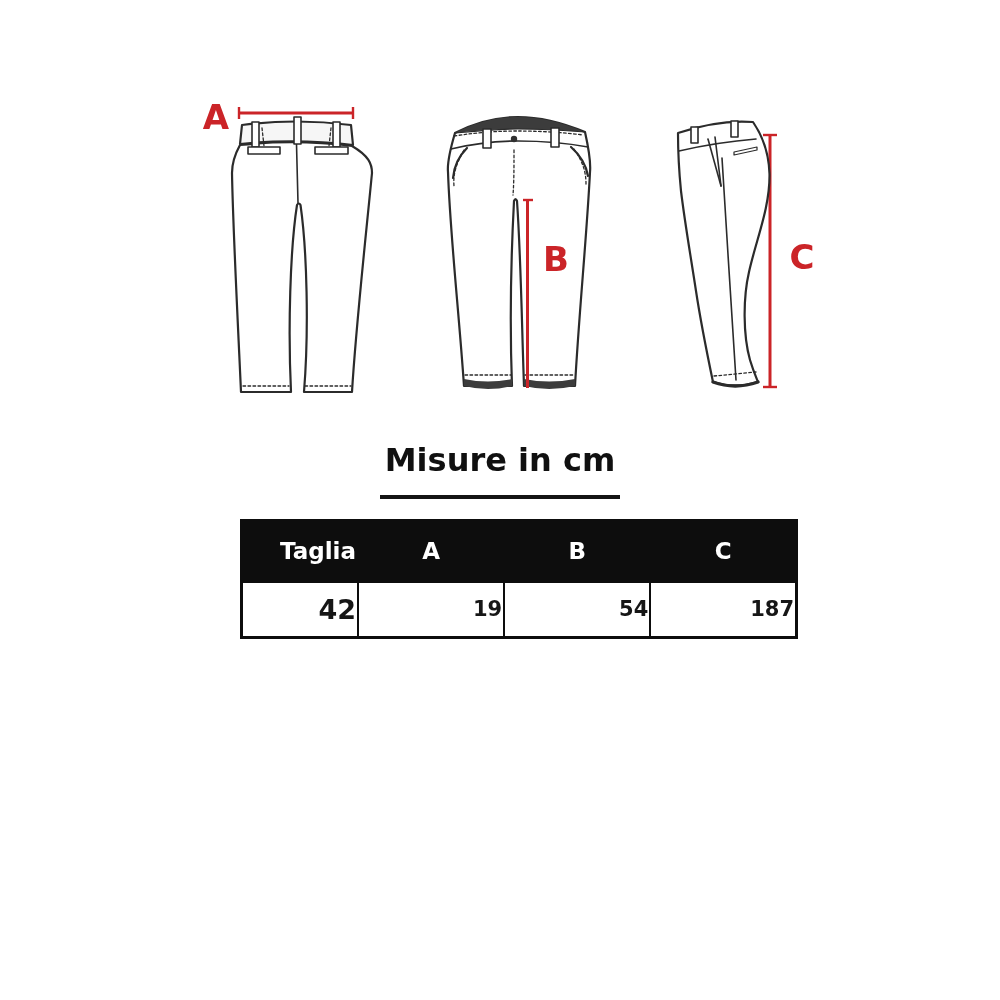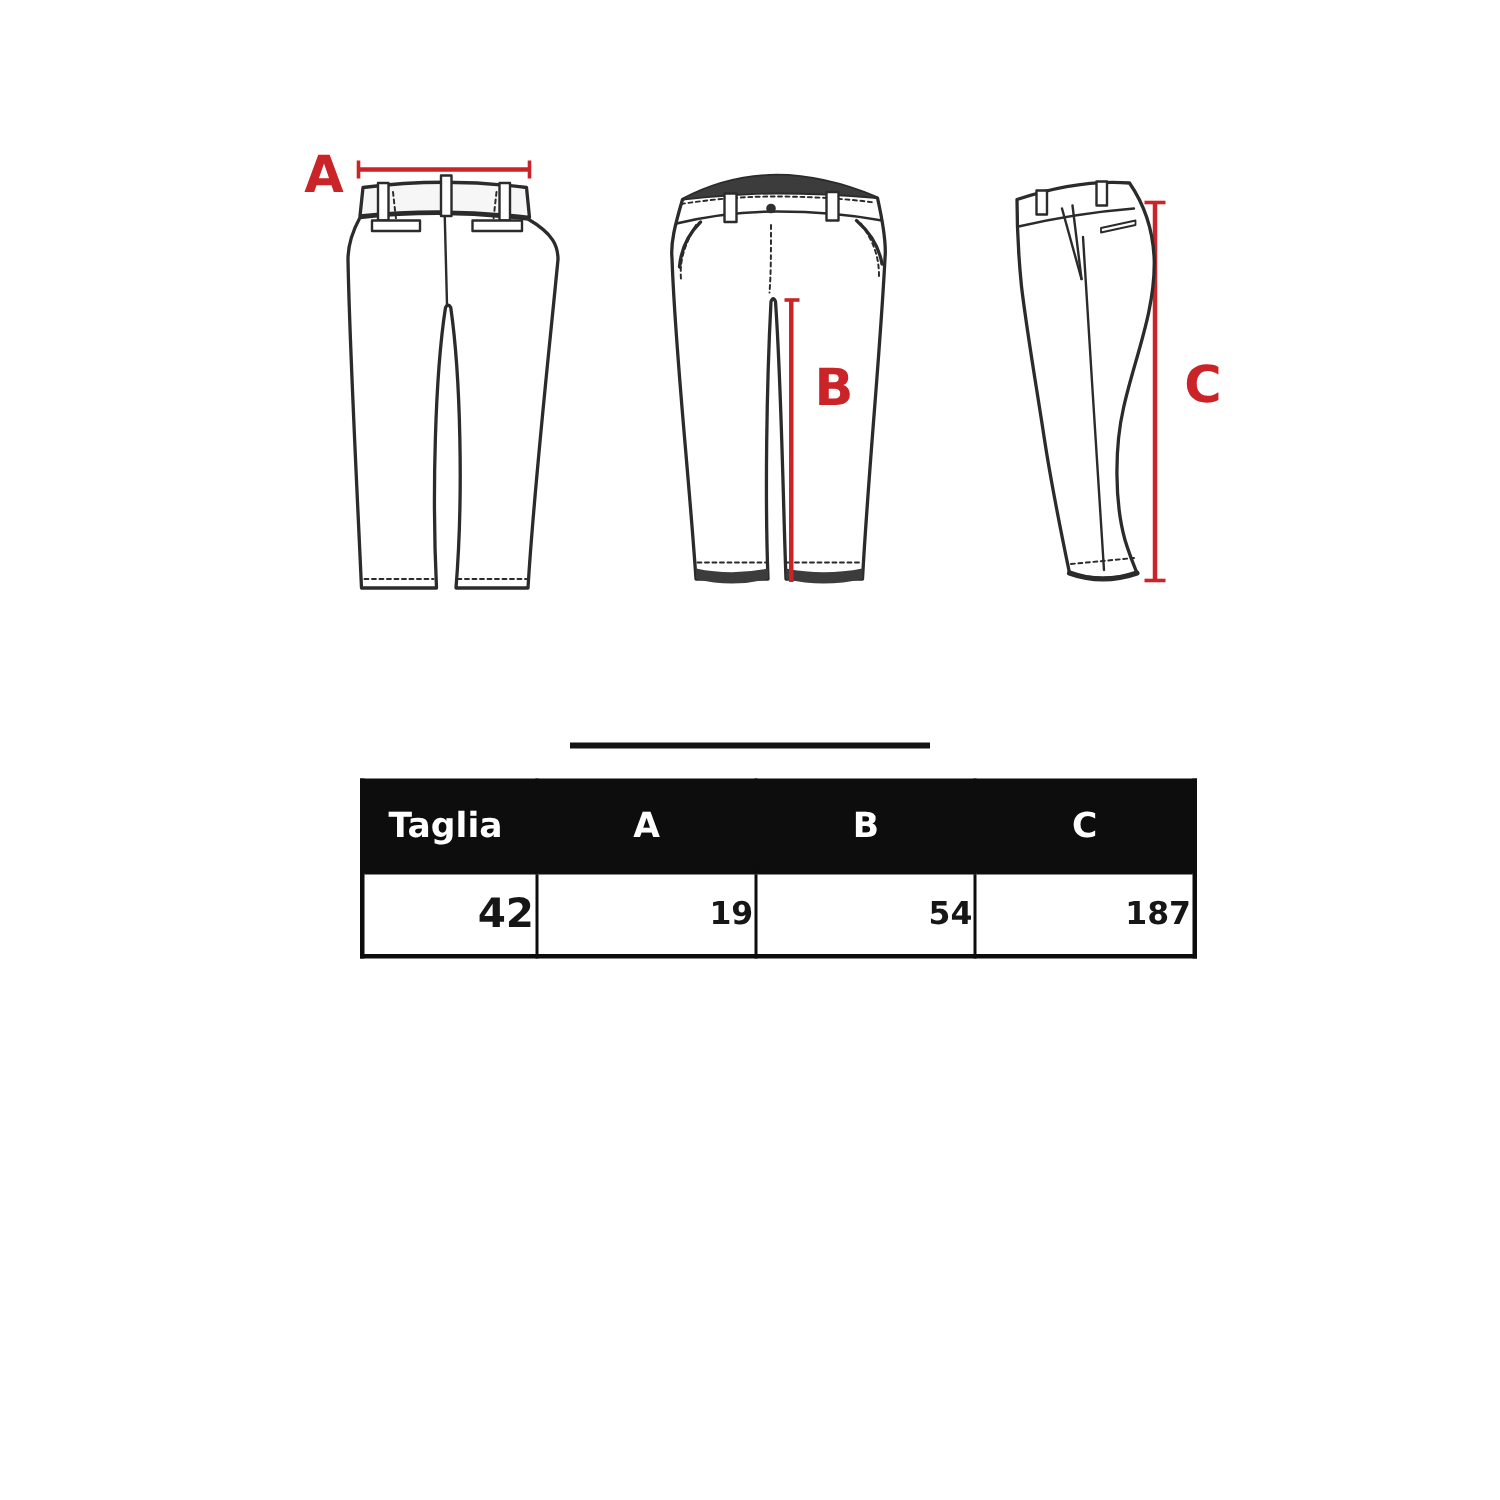--- a/index.html
+++ b/index.html
@@ -43,21 +43,21 @@
     border:3px solid #0d0d0d;
     font-family:"DejaVu Sans",sans-serif;
   }
   table.size-table th,table.size-table td{border:2px solid #0d0d0d;}
   table.size-table thead tr{height:61px;}
   table.size-table tbody tr{height:56px;}
   table.size-table th{
     background:var(--header-bg);color:var(--header-text);
     font-size:23px;font-weight:bold;text-align:center;
   }
-  table.size-table th.col-taglia{text-align:left;padding-left:16px;width:97px;}
+  table.size-table th.col-taglia{text-align:right;padding-left:16px;width:97px;}
   table.size-table td{
     text-align:right;font-weight:bold;color:#161616;font-size:21px;background:#ffffff;
   }
   table.size-table td.size-col{font-size:27px;}
 </style>
 </head>
 <body>
 
 <div class="canvas">
 
@@ -144,20 +144,21 @@
     <path class="ln thin" d="M 43,29 L 56,76"></path>
     <path class="ln thin" d="M 50,27 L 56,76"></path>
 
     <path class="ln thin" d="M 57,48 C 61,120 67,200 71,270"></path>
 
     <path class="ln dash" d="M 49,266 L 91,262"></path>
     <path class="ln" style="stroke-width:3.4" d="M 48,272 Q 70,280 93,272"></path>
   </svg>
   <div class="measure-label" style="left:782px;top:240px;">C</div>
 
+  <div class="page-title">Misure in cm</div>
   <div class="title-underline"></div>
 
   <table class="size-table">
     <thead>
       <tr>
         <th class="col-taglia">Taglia</th>
         <th>A</th>
         <th>B</th>
         <th>C</th>
       </tr>

